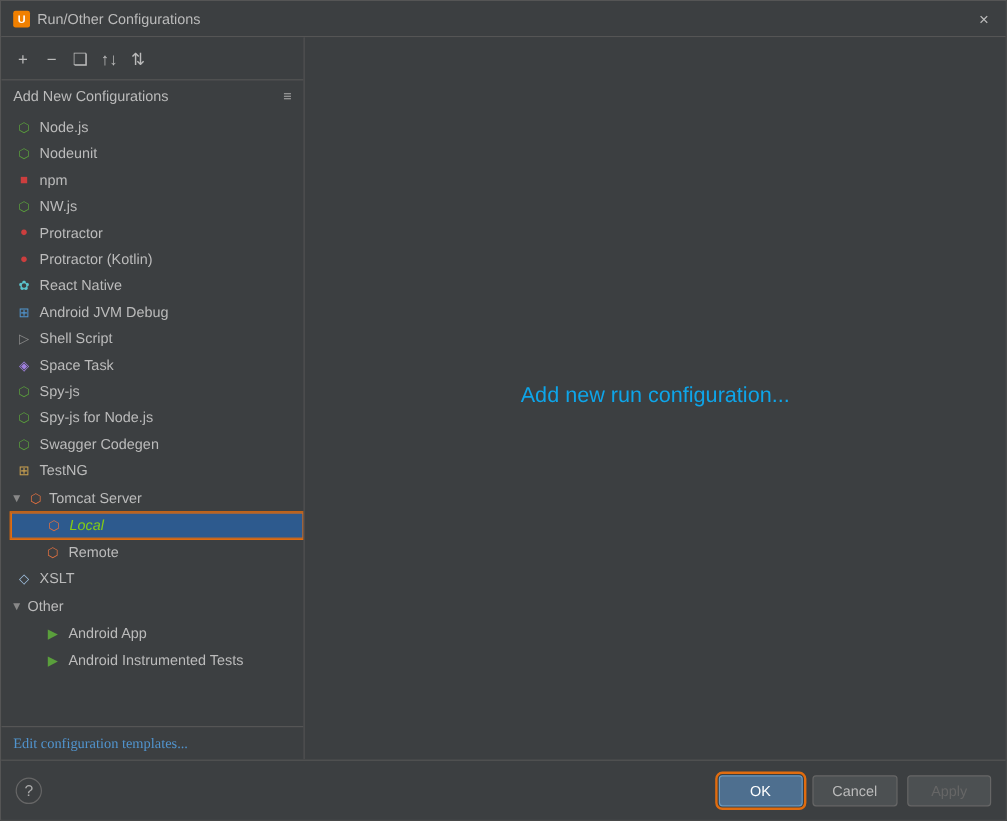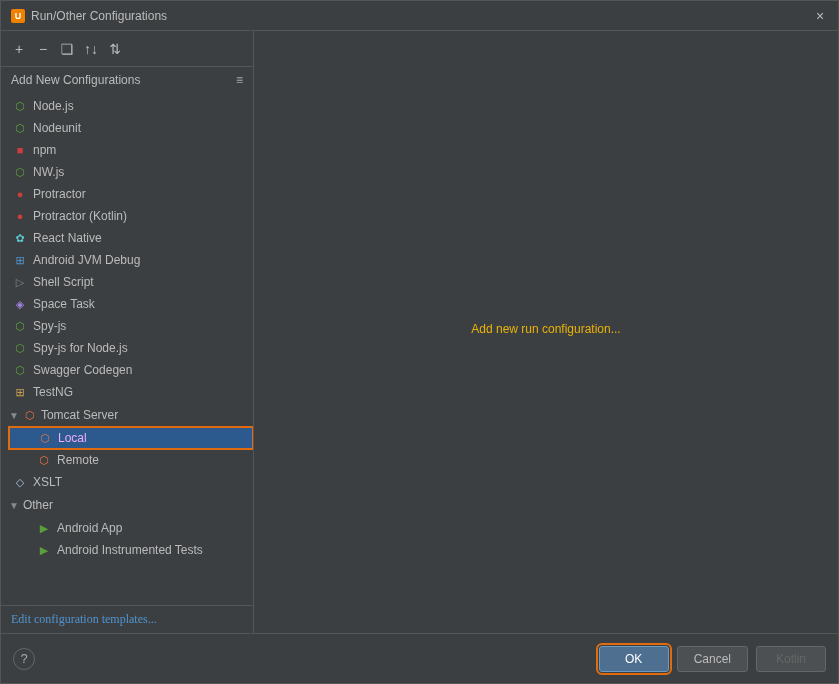--- a/index.html
+++ b/index.html
@@ -139,21 +139,21 @@
       display: flex;
       align-items: center;
       justify-content: center;
       flex-shrink: 0;
       font-size: 11px;
     }
     .list-item-label {
       font-size: 12px;
       color: #bbbbbb;
     }
-    .list-item.selected-box .list-item-label { color: #f0abfc; }
+    .list-item.selected-box .list-item-label { color: #84cc16; font-style: italic; }
     .category-item {
       display: flex;
       align-items: center;
       padding: 4px 8px;
       height: 24px;
       cursor: pointer;
       gap: 4px;
       font-weight: 500;
     }
     .chevron {
@@ -178,22 +178,22 @@
       display: flex;
       flex-direction: column;
       align-items: center;
       justify-content: center;
       background: #3c3f41;
     }
     .main-content {
       text-align: center;
     }
     .main-title {
-      color: #eab308;
-      font-size: 12px;
+      color: #0ea5e9;
+      font-size: 18px;
       margin-bottom: 6px;
     }
     .main-subtitle {
       color: #888;
       font-size: 12px;
     }
     .bottom-bar {
       border-top: 1px solid #555;
       padding: 8px 12px;
       display: flex;
@@ -407,16 +407,16 @@
         <div class="main-title">Add new run configuration...</div>
       </div>
     </div>
   </div>
 
   <div class="bottom-bar">
     <div class="help-btn">?</div>
     <div class="action-buttons">
       <button class="btn primary">OK</button>
       <button class="btn">Cancel</button>
-      <button class="btn disabled">Kotlin</button>
+      <button class="btn disabled">Apply</button>
     </div>
   </div>
 </div>
 
 </body></html>

